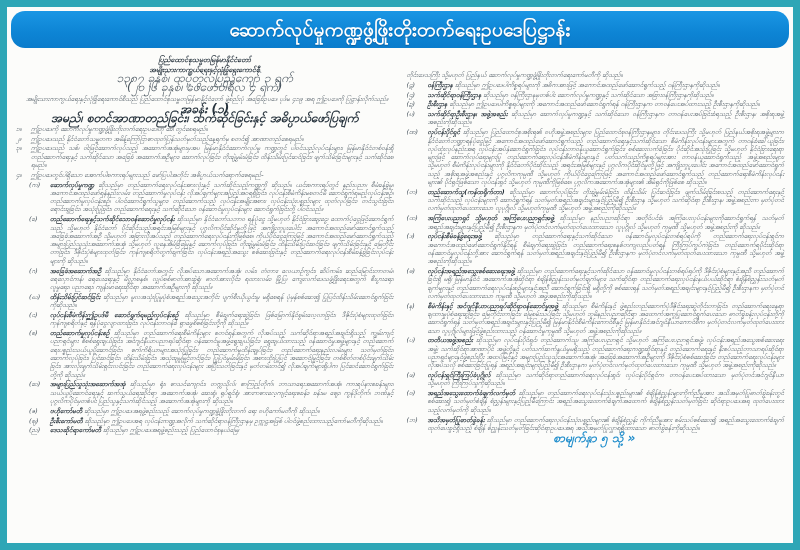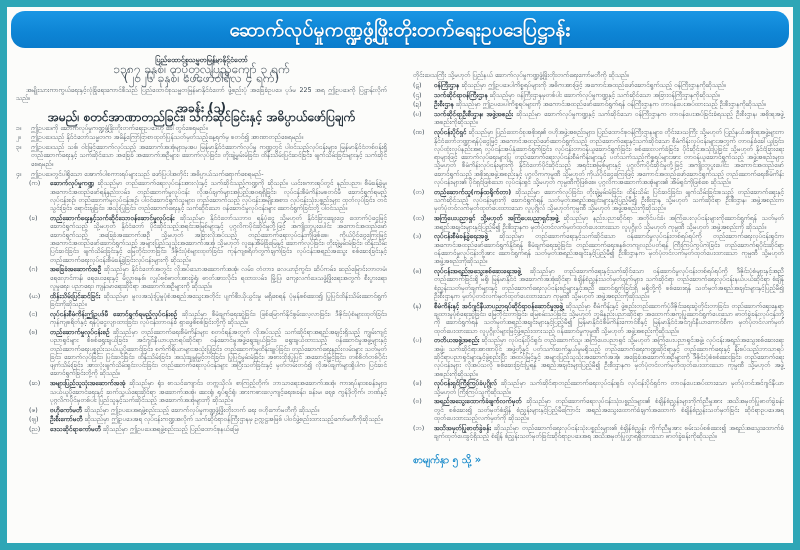--- a/index.html
+++ b/index.html
@@ -14,23 +14,23 @@
   .banner{
     margin:4px 4px 5px 4px;height:37px;
     background:linear-gradient(180deg,#1a96e4 0%,#0d84d4 60%,#0a7ccc 100%);
     color:#ffffff;text-align:center;
     font-weight:bold;font-size:19px;line-height:37px;
     letter-spacing:.3px;
     text-shadow:0 1px 1px rgba(0,40,80,.35);
     border-radius:14px;
   }
   .cols{
-    display:flex;gap:26px;
+    display:flex;gap:13px;
     padding:2px 9px 0 9px;
-    height:496px;overflow:hidden;
+    height:496px;overflow:hidden;font-style:italic;
   }
   .col{
     flex:1 1 0;min-width:0;
     font-size:6.4px;line-height:8.3px;
     color:#3d4a55;text-align:justify;
   }
   .masthead{ text-align:center;margin-bottom:2px;}
   .masthead .mh-b{font-weight:bold;color:#26323c;font-size:7.1px;line-height:9.5px;}
   .masthead .mh-r{color:#46525c;font-size:12px;line-height:9px;}
   .intro{margin:3px 0 2px 0;text-indent:10px;}
@@ -39,43 +39,44 @@
   .sec .m{flex:0 0 15px;font-weight:normal;}
   .sec .t{flex:1 1 0;min-width:0;}
   .defs{margin-top:1px;}
   .def{display:flex;margin:1.5px 0 0 13px;}
   .def .m{flex:0 0 21px;}
   .def .t{flex:1 1 0;min-width:0;}
   .def b, .sec b{color:#222d36;}
   .rcol .def{margin-left:0;}
   .runover{margin-top:16px;}
   .contnote{
-    text-align:left;color:#1d8ccb;font-weight:bold;
-    font-size:10px;margin-top:16px;padding-right:2px;
+    text-align:center;color:#1d8ccb;font-weight:bold;
+    font-size:12px;margin-top:2px;padding-right:2px;
   }
 </style>
 </head>
 <body>
 
 <div class="page">
 
   <div class="banner">
     <span>ဆောက်လုပ်မှုကဏ္ဍဖွံ့ဖြိုးတိုးတက်ရေးဥပဒေပြဋ္ဌာန်း</span>
   </div>
 
   <div class="cols">
 
     <div class="col">
       <div class="masthead">
         <div class="mh-b">ပြည်ထောင်စုသမ္မတမြန်မာနိုင်ငံတော်</div>
+        <div class="mh-b">အမျိုးသားကာကွယ်ရေးနှင့်လုံခြုံရေးကောင်စီ</div>
         <div class="mh-r">၁၃၈၇ ခုနှစ်၊ တပို့တွဲလပြည့်ကျော်  ၃  ရက်</div>
         <div class="mh-r">(၂၀၂၆ ခုနှစ်၊ ဖေဖော်ဝါရီလ  ၄  ရက်)</div>
       </div>
 
-      <div class="intro">အမျိုးသားကာကွယ်ရေးနှင့်လုံခြုံရေးကောင်စီသည် ပြည်ထောင်စုသမ္မတမြန်မာနိုင်ငံတော် ဖွဲ့စည်းပုံ အခြေခံဥပဒေ ပုဒ်မ 225 အရ ဤဥပဒေကို ပြဋ္ဌာန်းလိုက်သည်။</div>
+      <div class="intro">အမျိုးသားကာကွယ်ရေးနှင့်လုံခြုံရေးကောင်စီသည် ပြည်ထောင်စုသမ္မတမြန်မာနိုင်ငံတော် ဖွဲ့စည်းပုံ အခြေခံဥပဒေ ပုဒ်မ ၄၁၉ အရ ဤဥပဒေကို ပြဋ္ဌာန်းလိုက်သည်။</div>
 
       <div class="chap">အခန်း (၁)</div>
       <div class="chap">အမည်၊ စတင်အာဏာတည်ခြင်း၊ သက်ဆိုင်ခြင်းနှင့် အဓိပ္ပာယ်ဖော်ပြချက်</div>
 
       <div>
 
           <div class="sec">
             <span class="m">၁။</span>
             <span class="t">ဤဥပဒေကို ဆောက်လုပ်မှုကဏ္ဍဖွံ့ဖြိုးတိုးတက်ရေးဥပဒေဟု ခေါ်တွင်စေရမည်။</span>
           </div>

